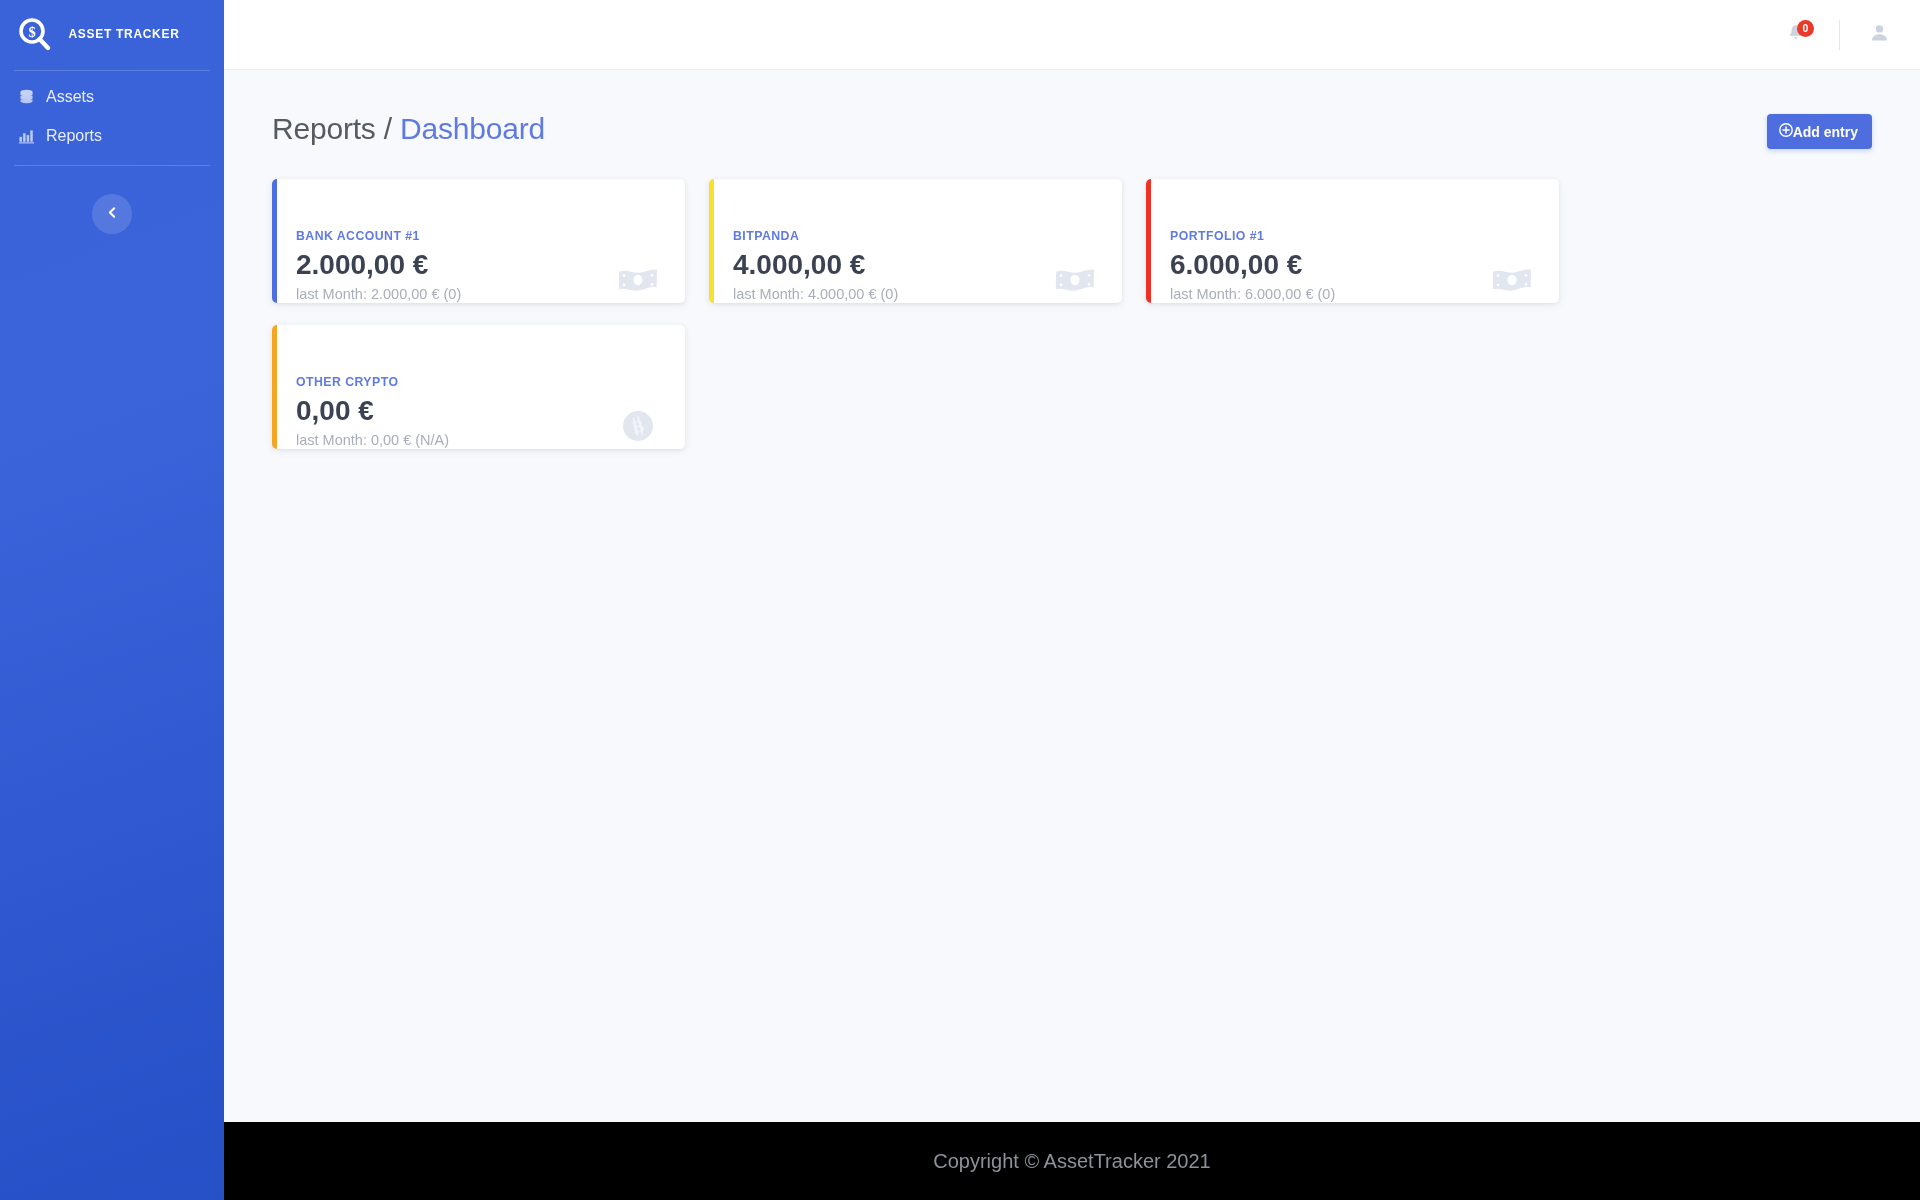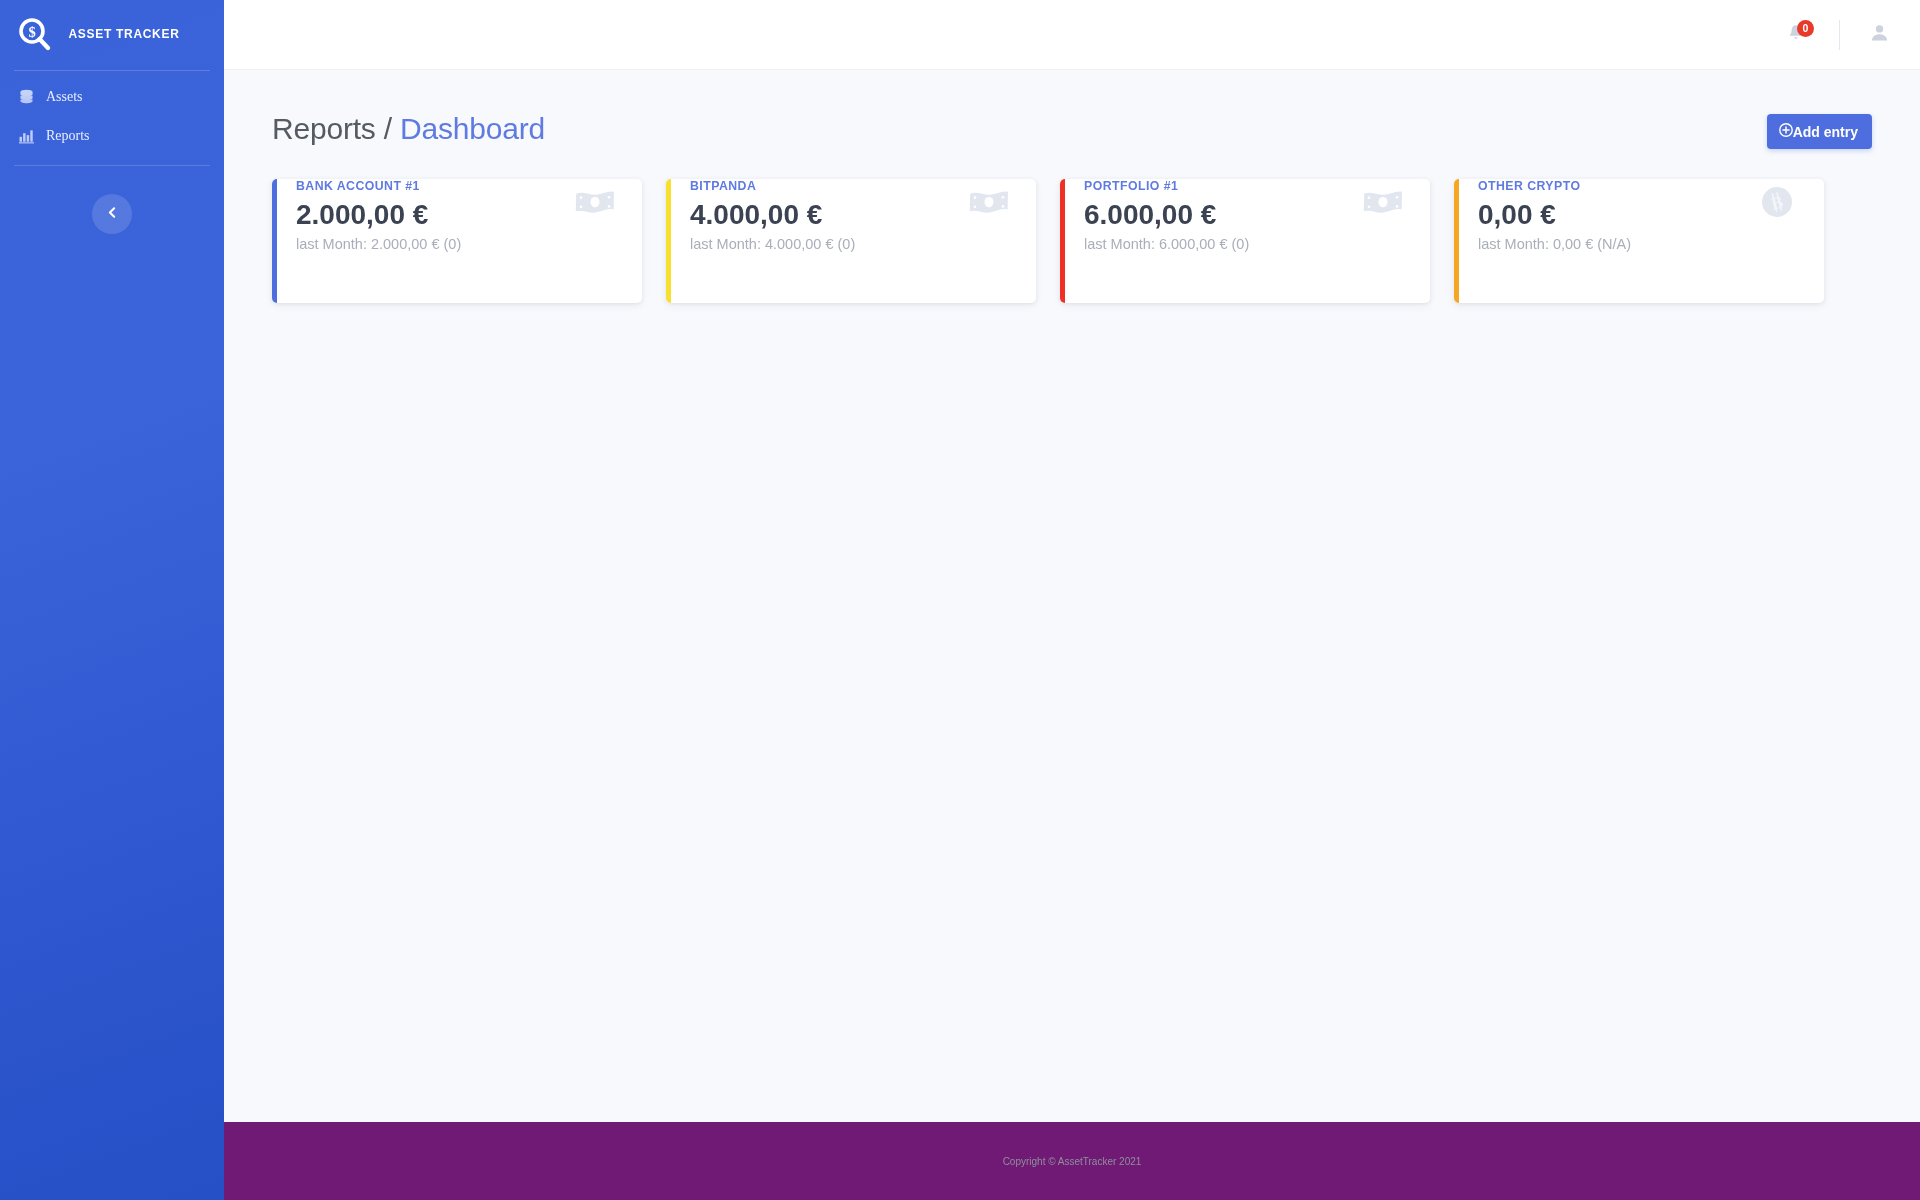--- a/index.html
+++ b/index.html
@@ -59,24 +59,23 @@
     margin: 0 14px;
   }
 
   .nav { padding-top: 6px; }
   .nav-item {
     display: flex;
     align-items: center;
     gap: 11px;
     padding: 11px 0 11px 18px;
     color: #e8eeff;
-    font-size: 14px;
+    font-size: 16px;
     cursor: pointer;
     text-decoration: none;
-    font-family: Liberation Serif, serif;
   }
   .nav-icon {
     width: 17px; height: 17px;
     flex: 0 0 17px;
     display: flex; align-items: center; justify-content: center;
     opacity: 0.82;
   }
   .nav-label { line-height: 1; }
 
   .collapse-wrap {
@@ -184,27 +183,27 @@
   }
 
   
   .card-grid {
     display: flex;
     flex-wrap: wrap;
     gap: 22px 24px;
   }
   .stat-card {
     position: relative;
-    width: 370px;
+    width: 413px;
     height: 124px;
     background: #ffffff;
     border-radius: 5px;
     box-shadow: 0 1px 4px rgba(50,60,90,0.09), 0 3px 10px rgba(50,60,90,0.05);
     display: flex;
-    align-items: flex-start;
+    align-items: flex-end;
     padding: 0 24px 0 24px;
     overflow: hidden;
     cursor: pointer;
   }
   .stat-card::before {
     content: "";
     position: absolute;
     left: 0; top: 0; bottom: 0;
     width: 5px;
     background: var(--accent, #4e6ee0);
@@ -239,26 +238,26 @@
     display: flex;
     align-items: center;
     justify-content: center;
     margin-left: 10px;
   }
 
   
   #footer {
     height: 78px;
     flex: 0 0 78px;
-    background: #701a75;
+    background: #000000;
     display: flex;
     align-items: center;
     justify-content: center;
     color: #8c919c;
-    font-size: 10px;
+    font-size: 20px;
   }
 </style>
 </head>
 <body>
 
 <div id="app">
 
   <aside id="sidebar">
 
     <div class="brand">

